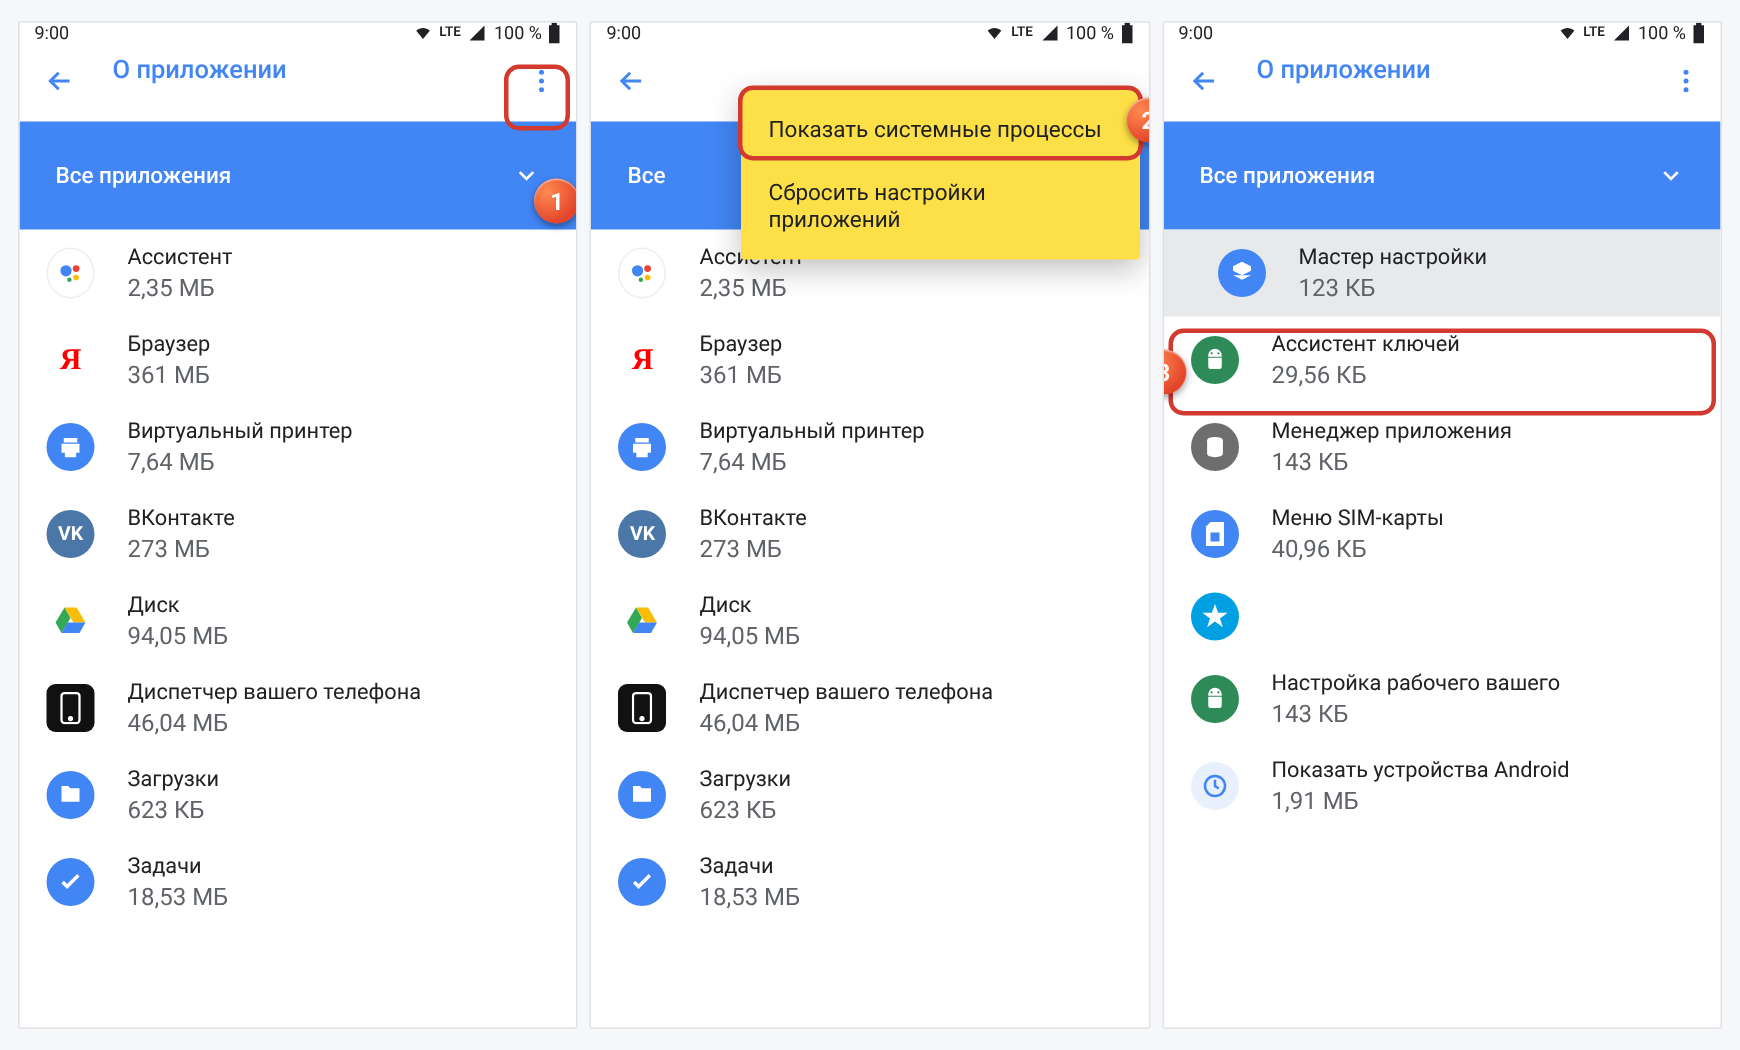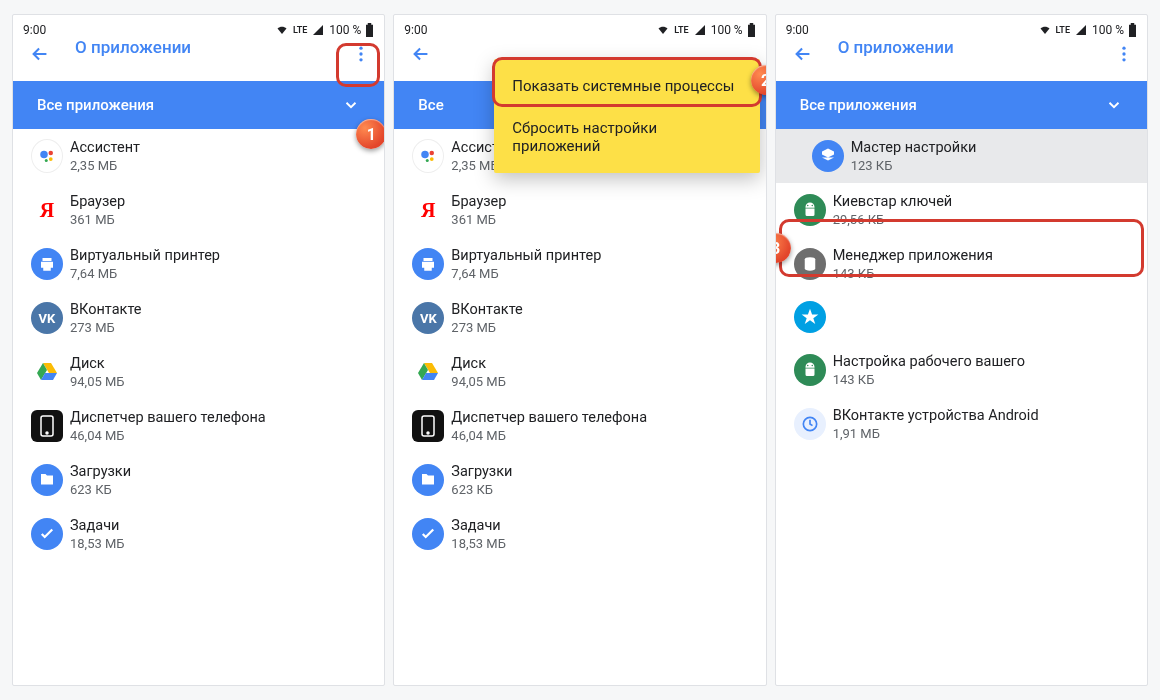--- a/index.html
+++ b/index.html
@@ -7,33 +7,33 @@
     --blue-dark: #3a7cf1;
     --text: #202124;
     --sub: #5f6368;
     --red: #d33a2f;
     --area-bg: #f6f7f8;
     --row-press: #e8e9eb;
   }
   html, body { margin:0; padding:0; background:#fff; font-family: Roboto, Arial, sans-serif; }
   .stage { width:1160px; height:700px; position:relative; background:var(--area-bg); padding:14px 12px; box-sizing:border-box; display:flex; gap:8px; }
   .phone { flex:1 1 0; background:#fff; border:1px solid #dfe1e5; border-radius:2px; position:relative; overflow:hidden; display:flex; flex-direction:column; }
-  .statusbar { height:22px; display:flex; align-items:flex-end; justify-content:space-between; padding:0 10px; font-size:12px; color:var(--text); }
+  .statusbar { height:22px; display:flex; align-items:flex-start; justify-content:space-between; padding:0 10px; font-size:12px; color:var(--text); }
   .statusbar .right { display:flex; align-items:center; gap:4px; }
   .appbar { height:44px; display:flex; align-items:flex-start; padding:0 6px 0 10px; gap:18px; color:var(--blue); }
   .appbar .title { font-size:17px; font-weight:500; flex:1; }
   .iconbtn { width:34px; height:34px; border-radius:50%; display:flex; align-items:center; justify-content:center; color:var(--blue); cursor:pointer; }
-  .subbar { height:48px; background:var(--blue); color:#fff; display:flex; align-items:center; padding:0 24px; font-size:15px; font-weight:500; justify-content:space-between; }
+  .subbar { height:48px; background:var(--blue); color:#fff; display:flex; align-items:center; padding:12px 24px; font-size:15px; font-weight:500; justify-content:space-between; }
   .list { flex:1; overflow:hidden; }
-  .row { display:flex; align-items:center; padding:10px 18px; gap:7px; cursor:pointer; }
+  .row { display:flex; align-items:center; padding:10px 18px; gap:22px; cursor:pointer; }
   .row.pressed { background:var(--row-press);padding-left:36px; }
   .app-icon { width:32px; height:32px; border-radius:50%; display:flex; align-items:center; justify-content:center; flex-shrink:0; }
   .app-meta { display:flex; flex-direction:column; min-width:0; }
   .app-name { font-size:14.5px; color:var(--text); }
-  .app-size { font-size:13px; color:var(--sub); margin-top:2px; }
+  .app-size { font-size:16px; color:var(--sub); margin-top:2px; }
 
   
   .menu { position:absolute; top:44px; right:6px; left:100px; background:#fde047; border-radius:2px; box-shadow:0 6px 20px rgba(0,0,0,0.25); padding:6px 0; z-index:20; }
   .menu-item { padding:12px 18px; font-size:15px; color:var(--text); cursor:pointer; }
 
   
   .hl { position:absolute; border:3px solid var(--red); border-radius:10px; box-sizing:border-box; pointer-events:none; z-index:30; }
 
   
   .badge { position:absolute; width:30px; height:30px; border-radius:50%; background:radial-gradient(circle at 30% 30%, #ff8a50, #e3452b 70%); color:#fff; font-weight:700; font-size:16px; display:flex; align-items:center; justify-content:center; box-shadow:0 2px 5px rgba(0,0,0,0.4), inset 0 1px 1px rgba(255,255,255,0.5); z-index:40; }
@@ -403,36 +403,50 @@
       <div class="app-icon">
             <div style="width:32px;height:32px;border-radius:50%;background:#2e8b57;display:flex;align-items:center;justify-content:center;">
               <svg width="18" height="18" viewBox="0 0 24 24" fill="#fff">
                 <path d="M6 8a6 6 0 0112 0v1H6zM6 10h12v8a2 2 0 01-2 2H8a2 2 0 01-2-2z"></path>
                 <circle cx="9" cy="6" r="1" fill="#2e8b57"></circle>
                 <circle cx="15" cy="6" r="1" fill="#2e8b57"></circle>
               </svg>
             </div>
           </div>
       <div class="app-meta">
-        <span class="app-name">Киевстар ключей</span>
+        <span class="app-name">Ассистент ключей</span>
         <span class="app-size">29,56 КБ</span>
       </div>
         </div>
         <div class="row">
       <div class="app-icon">
             <div style="width:32px;height:32px;border-radius:50%;background:#6e6e6e;display:flex;align-items:center;justify-content:center;">
               <svg width="18" height="18" viewBox="0 0 24 24" fill="#fff">
                 <ellipse cx="12" cy="6" rx="7" ry="3"></ellipse>
                 <path d="M5 6v12c0 1.7 3.1 3 7 3s7-1.3 7-3V6"></path>
               </svg>
             </div>
           </div>
       <div class="app-meta">
         <span class="app-name">Менеджер приложения</span>
         <span class="app-size">143 КБ</span>
+      </div>
+        </div>
+        <div class="row">
+      <div class="app-icon">
+            <div style="width:32px;height:32px;border-radius:50%;background:#4285f4;display:flex;align-items:center;justify-content:center;">
+              <svg width="14" height="18" viewBox="0 0 14 18" fill="#fff">
+                <path d="M1 4l3-3h9v16H1z"></path>
+                <rect x="4" y="8" width="6" height="6" fill="#4285f4"></rect>
+              </svg>
+            </div>
+          </div>
+      <div class="app-meta">
+        <span class="app-name">Меню SIM-карты</span>
+        <span class="app-size">40,96 КБ</span>
       </div>
         </div>
         <div class="row">
       <div class="app-icon">
             <div style="width:32px;height:32px;border-radius:50%;background:#00a0e3;display:flex;align-items:center;justify-content:center;">
               <svg width="20" height="20" viewBox="0 0 24 24" fill="#fff">
                 <path d="M12 2l2.5 7H22l-6 4.5 2.3 7L12 16l-6.3 4.5 2.3-7L2 9h7.5z"></path>
               </svg>
             </div>
           </div>
@@ -455,21 +469,21 @@
         <div class="row">
       <div class="app-icon">
             <div style="width:32px;height:32px;border-radius:50%;background:#e8f0fe;display:flex;align-items:center;justify-content:center;">
               <svg width="20" height="20" viewBox="0 0 24 24" fill="none" stroke="#4285f4" stroke-width="2">
                 <circle cx="12" cy="12" r="8"></circle>
                 <path d="M12 7v5l3 2"></path>
               </svg>
             </div>
           </div>
       <div class="app-meta">
-        <span class="app-name">ВКонтакте устройства Android</span>
+        <span class="app-name">Показать устройства Android</span>
         <span class="app-size">1,91 МБ</span>
       </div>
         </div>
       </div>
 
     <div class="hl" style="top:204px; left:3px; right:3px; height:58px;"></div>
     <div class="badge" style="top:218px; left:-15px;">3</div>
   </div>
 
 </div>

